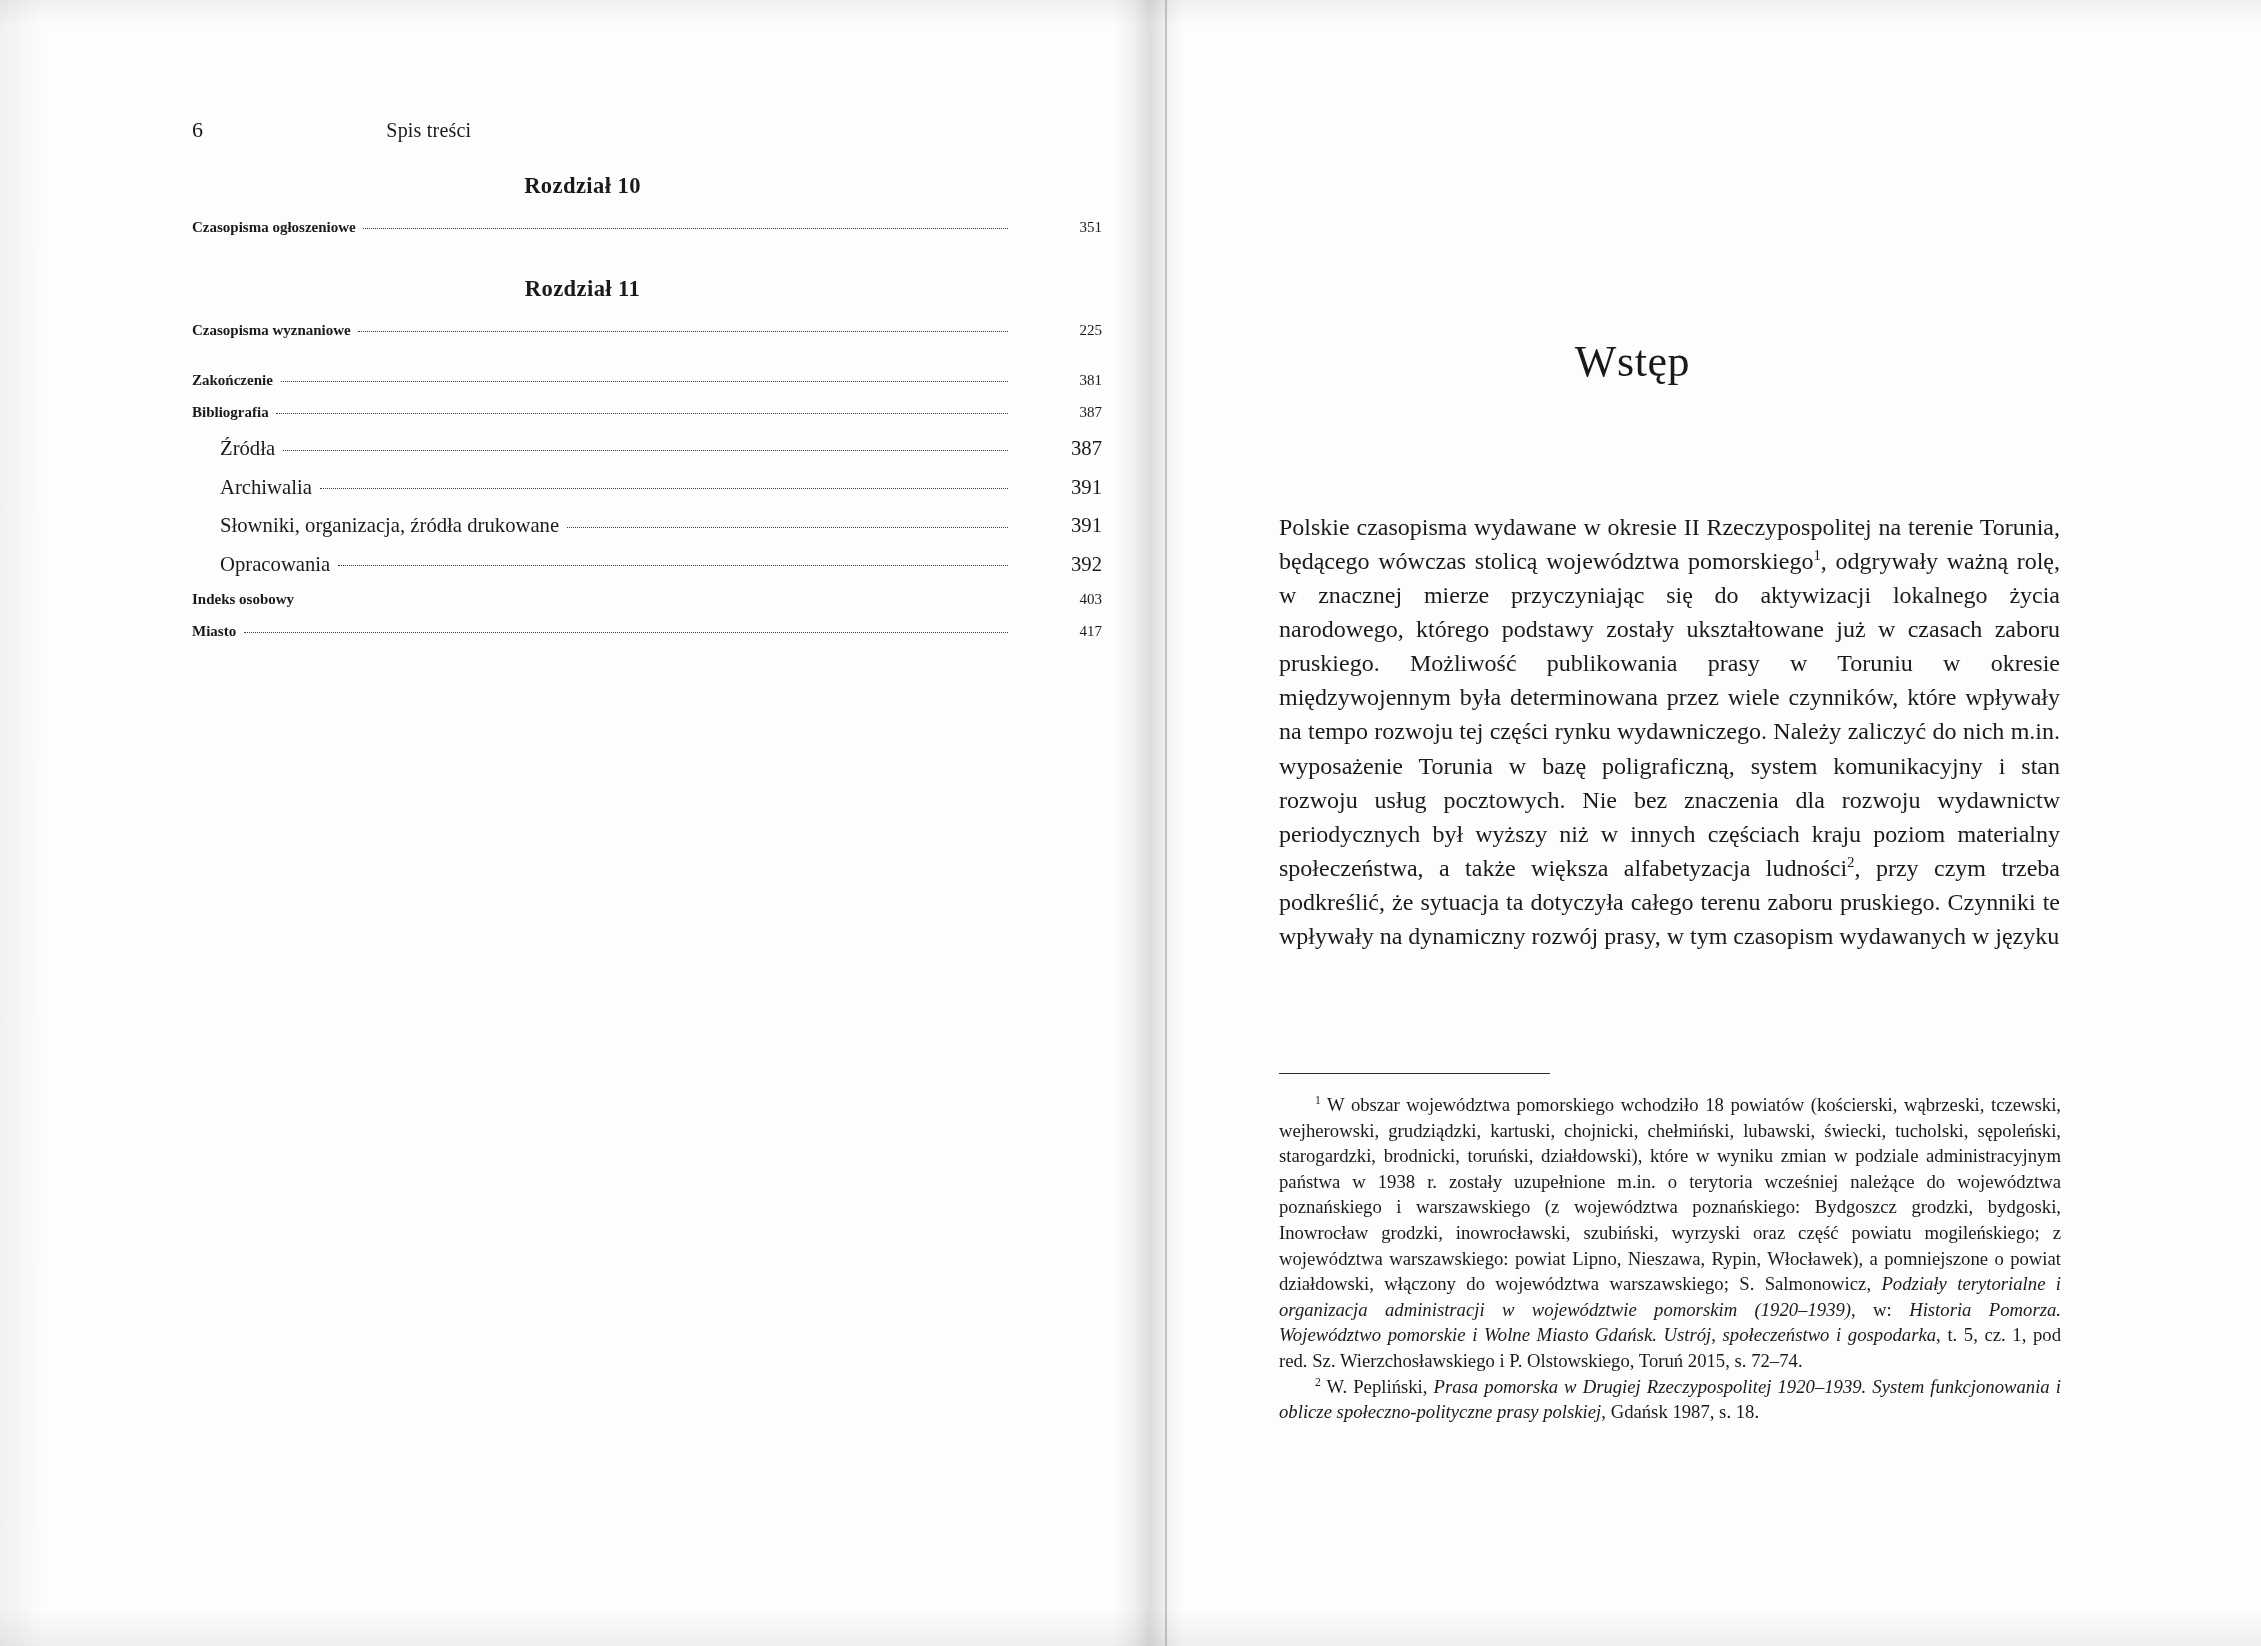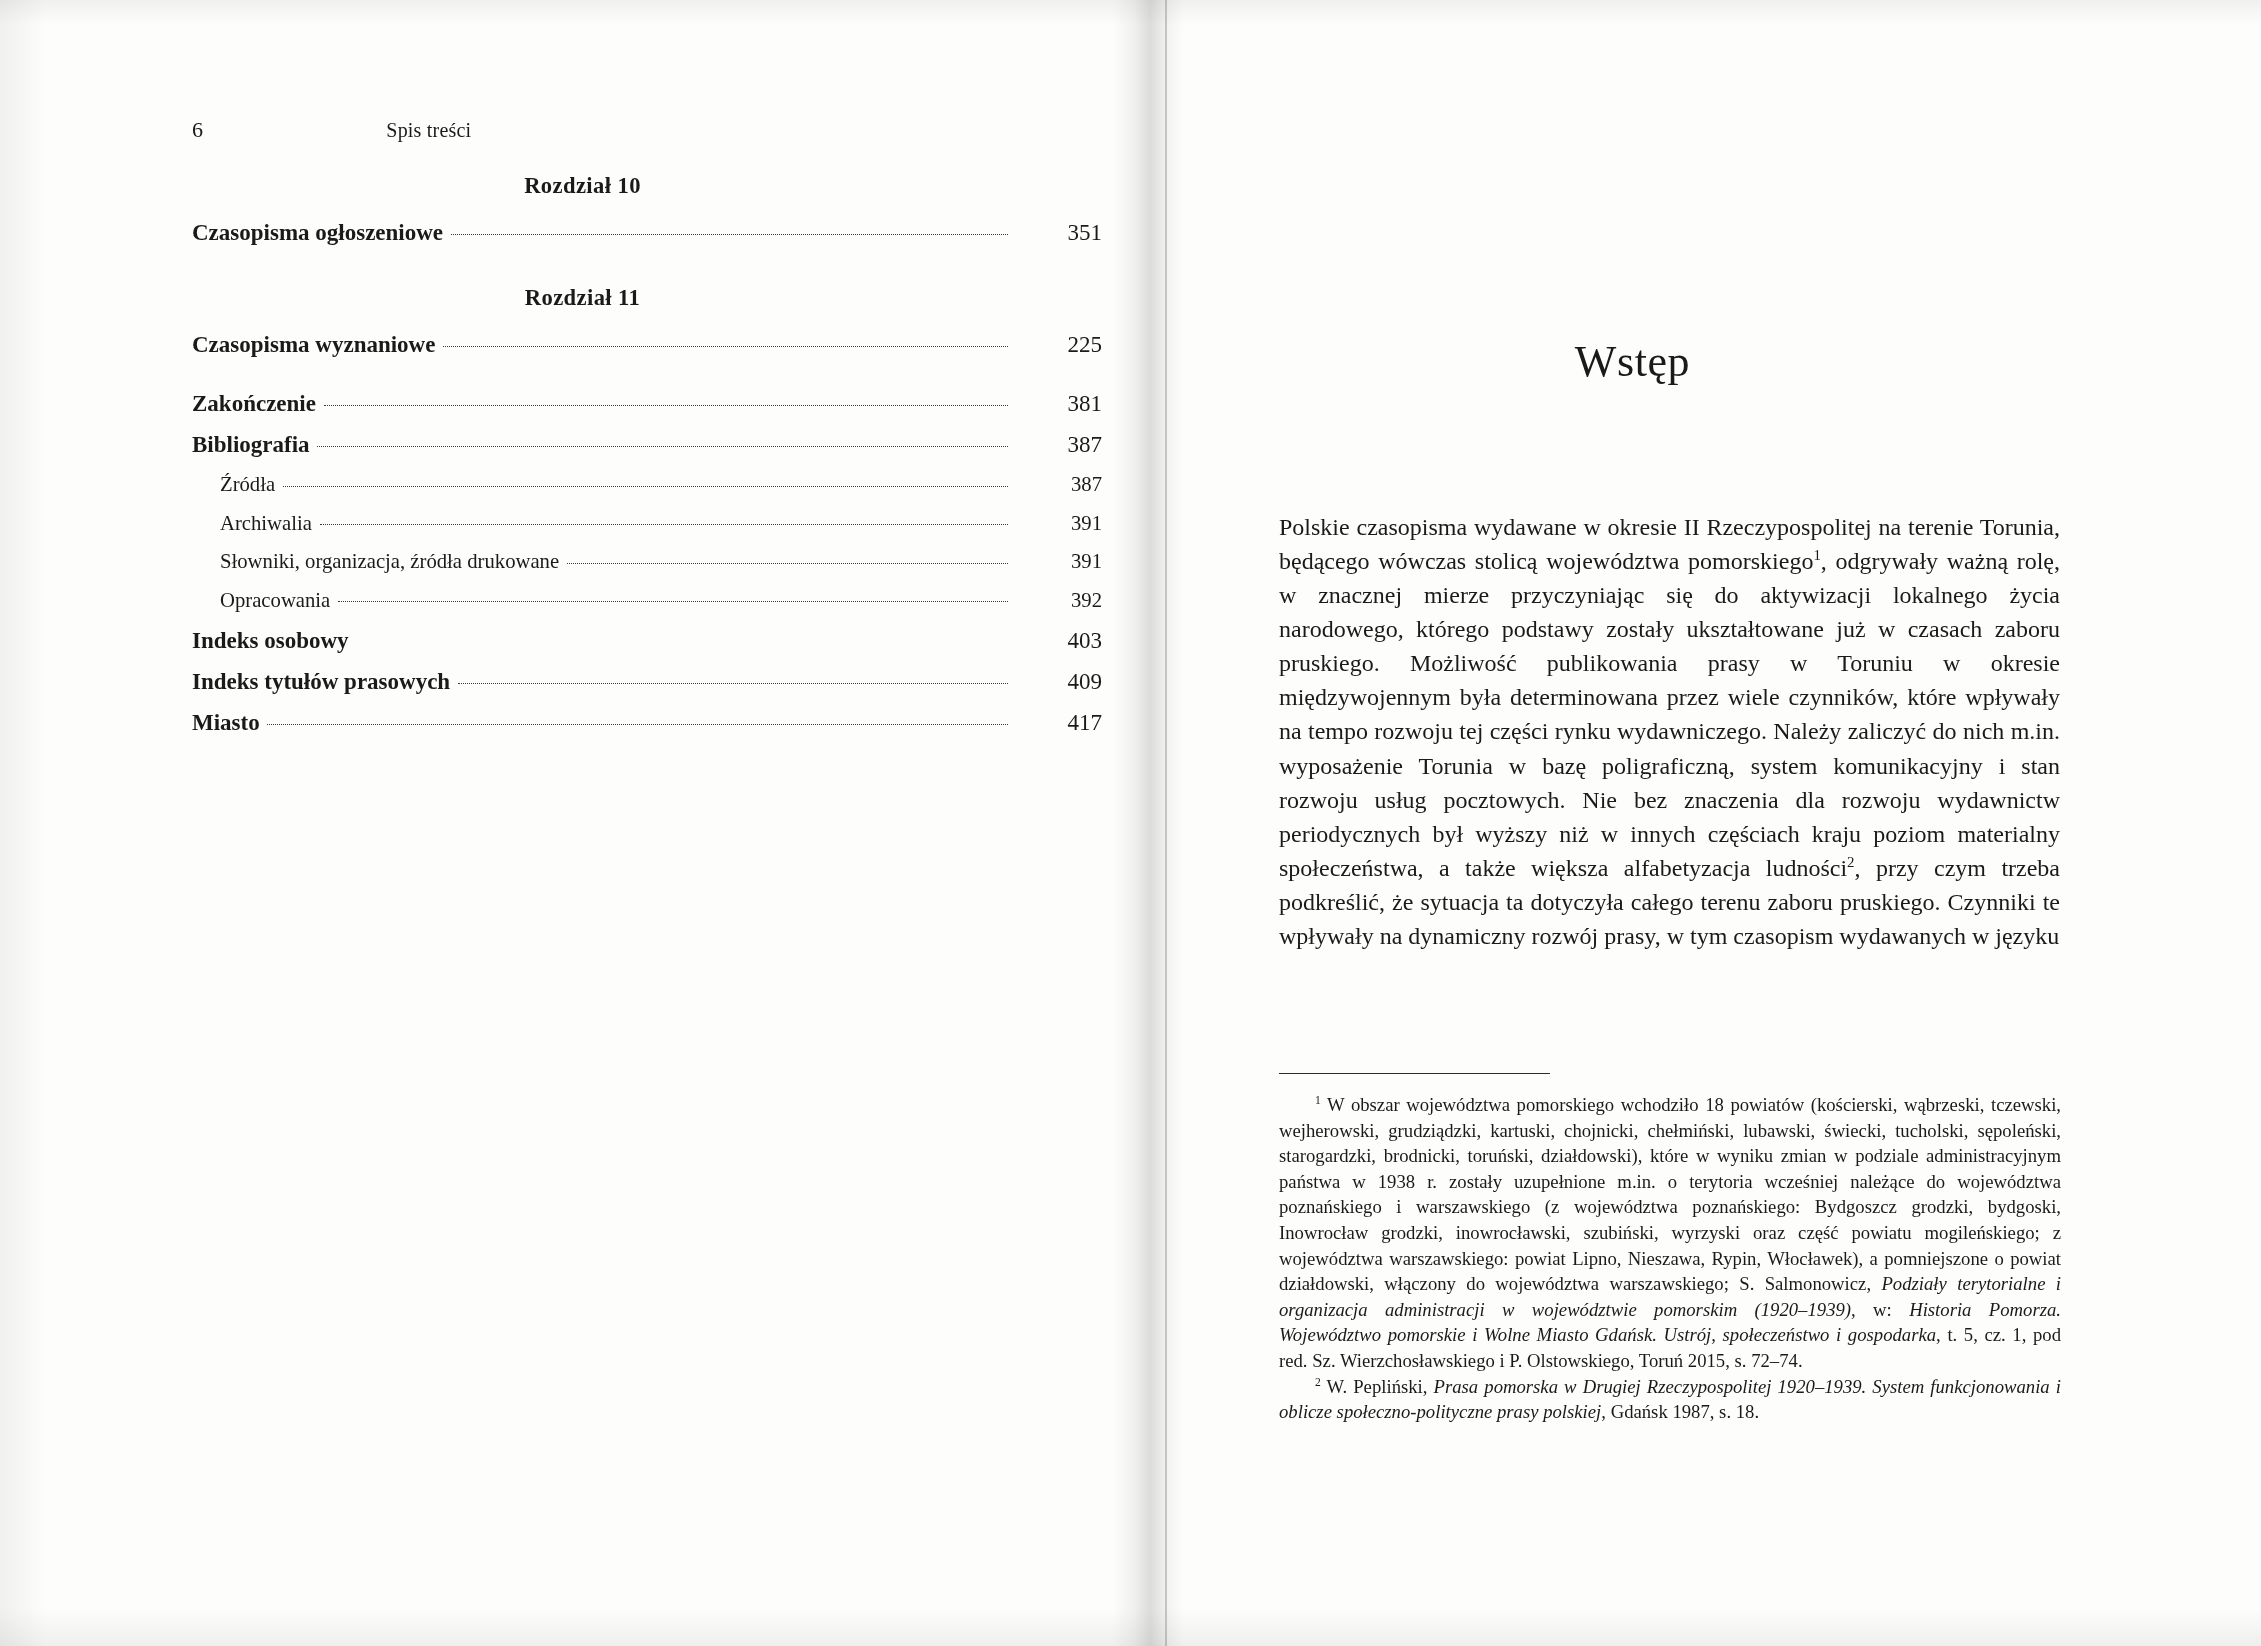--- a/index.html
+++ b/index.html
@@ -104,21 +104,21 @@
     letter-spacing: 0.4px;
     margin: 0 0 9px 0;
     padding-right: 129px;
   }
   .chapter-head.second {
     margin-top: 41px;
   }
   .toc-row {
     display: flex;
     align-items: baseline;
-    font-size: 23px;
+    font-size: 15px;
     line-height: 1.0;
     margin-bottom: 5.2px;
     padding-top: 9px;
   }
   .toc-row.level1 .toc-label {
     font-weight: bold;
   }
   .toc-row.level2 {
     font-size: 20.7px;
     padding-left: 28px;
@@ -285,25 +285,20 @@
         <span class="toc-page">392</span>
       </div>
 
 
       <div class="toc-row level1 no-leader">
         <span class="toc-label">Indeks osobowy</span>
         <span class="toc-leader"></span>
         <span class="toc-page">403</span>
       </div>
 
-      <div class="toc-row level1">
-        <span class="toc-label">Indeks tytułów prasowych</span>
-        <span class="toc-leader"></span>
-        <span class="toc-page">409</span>
-      </div>
 
       <div class="toc-row level1">
         <span class="toc-label">Miasto</span>
         <span class="toc-leader"></span>
         <span class="toc-page">417</span>
       </div>
 
     </div>
   </div>
 

